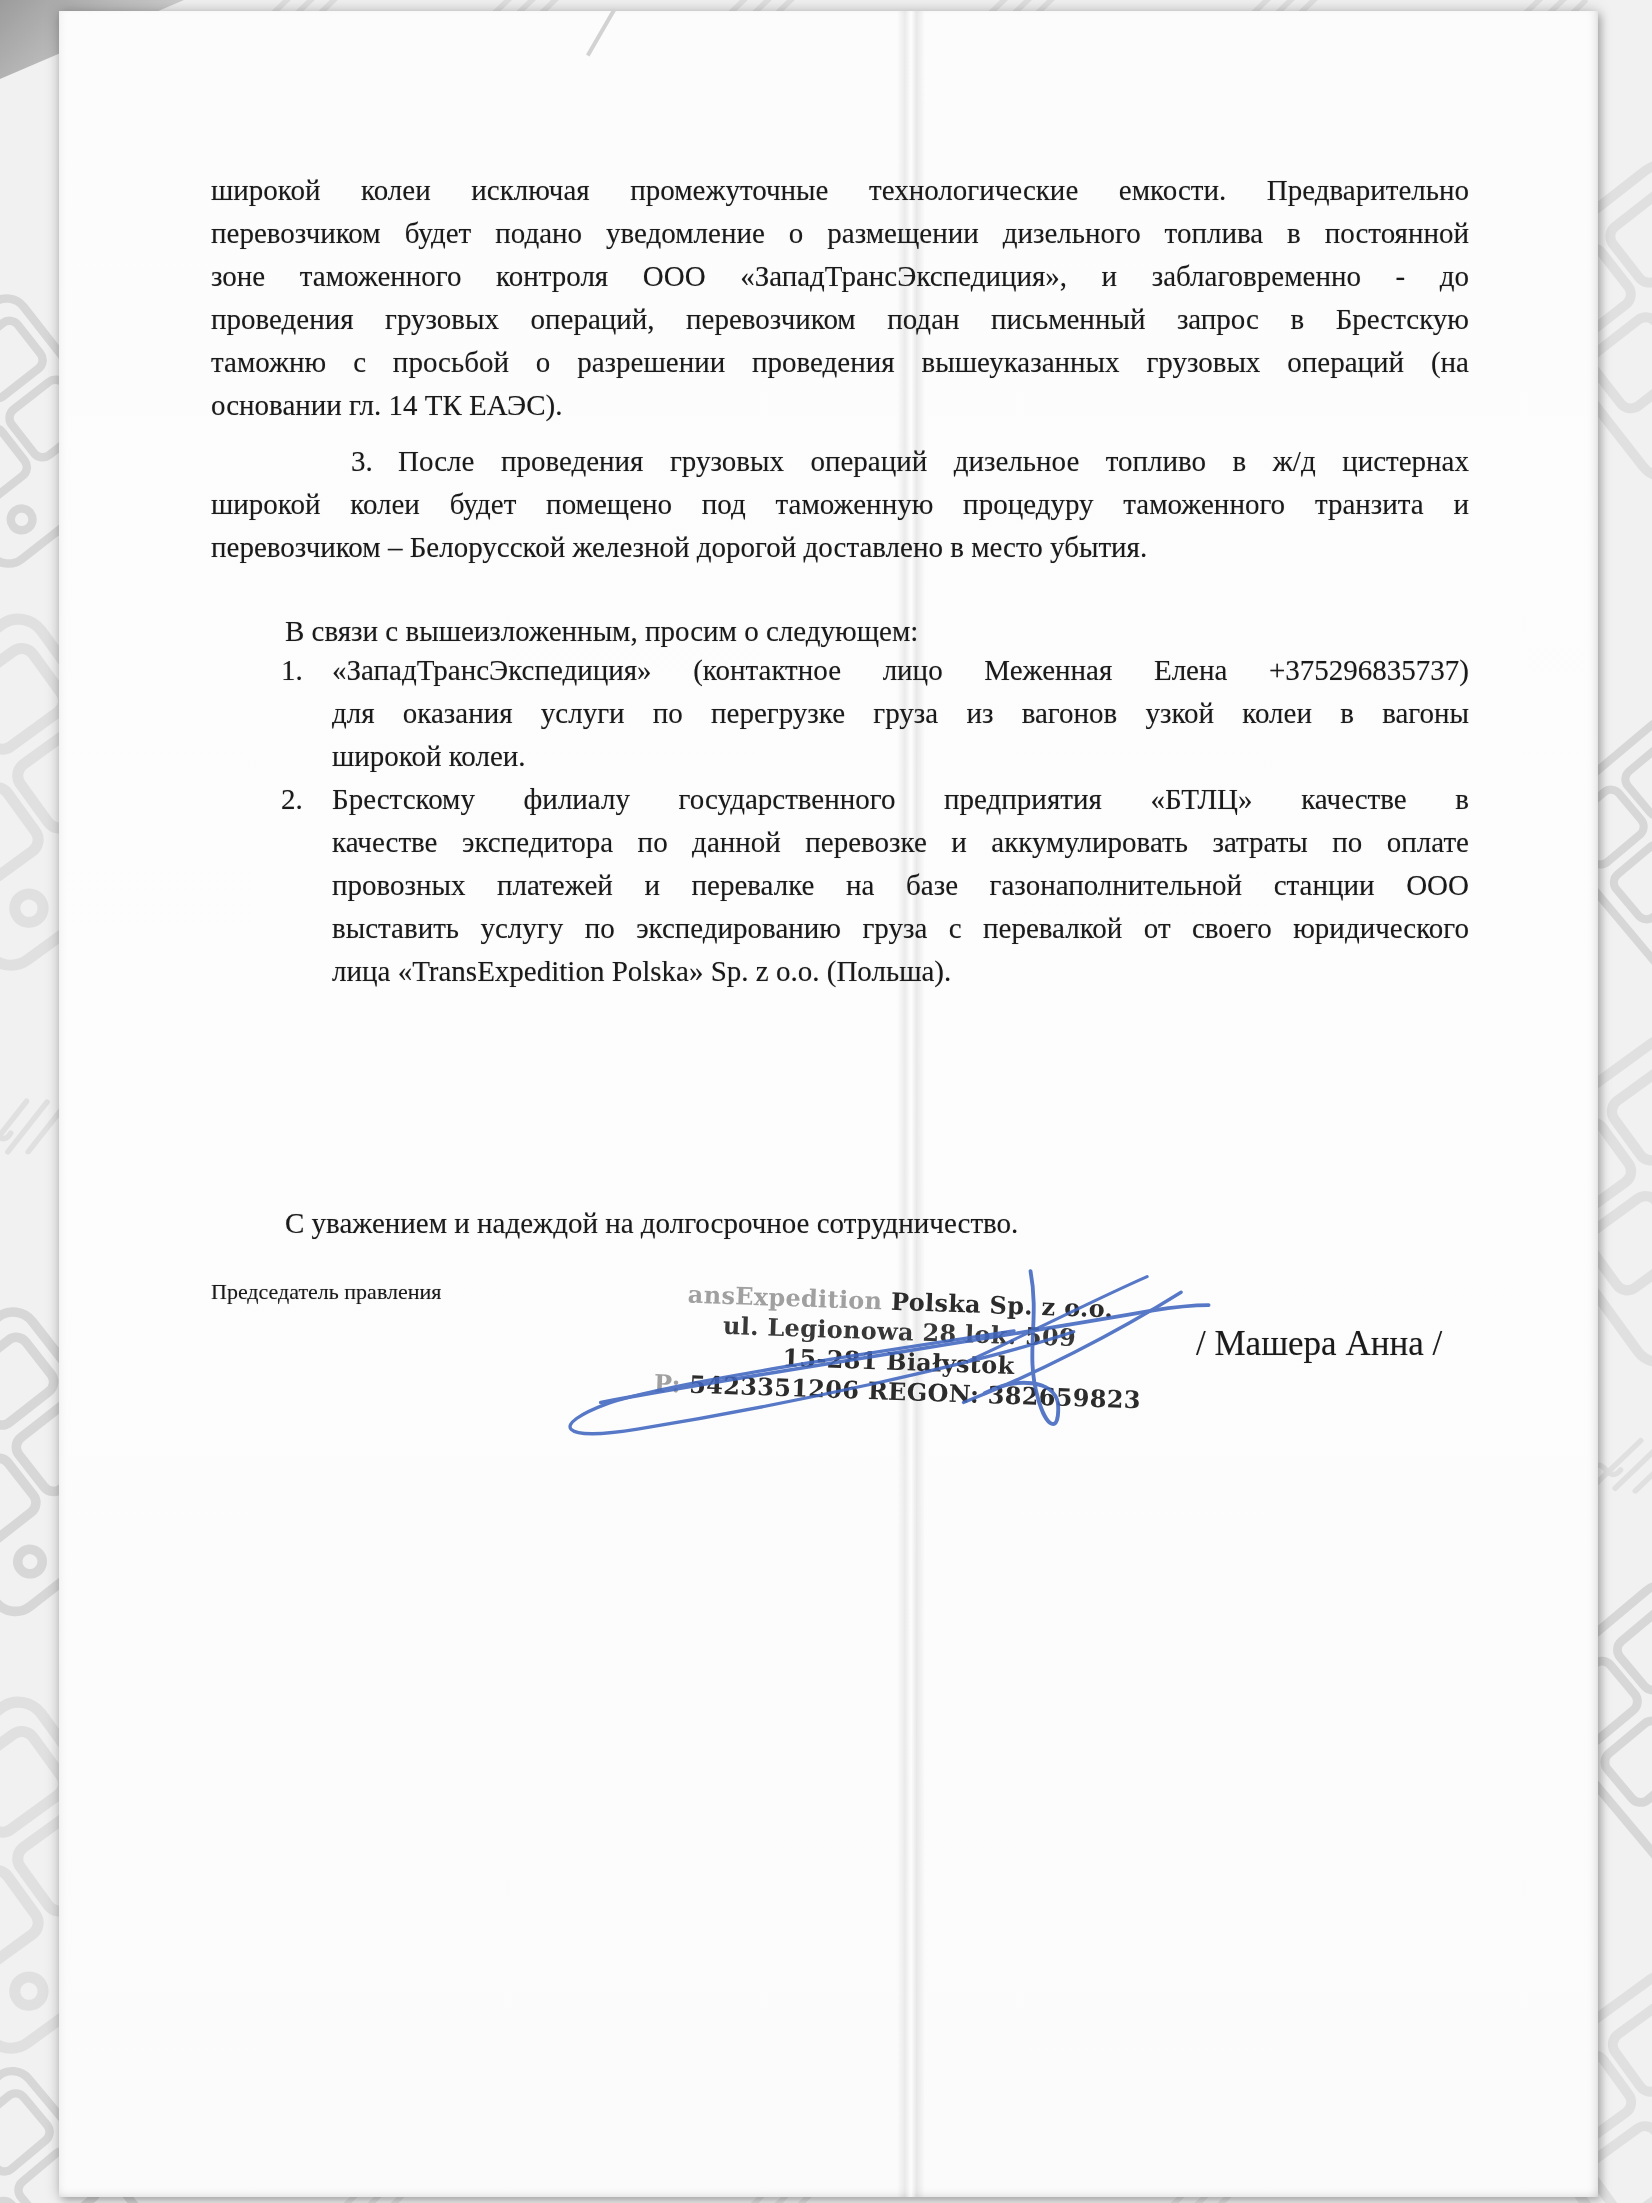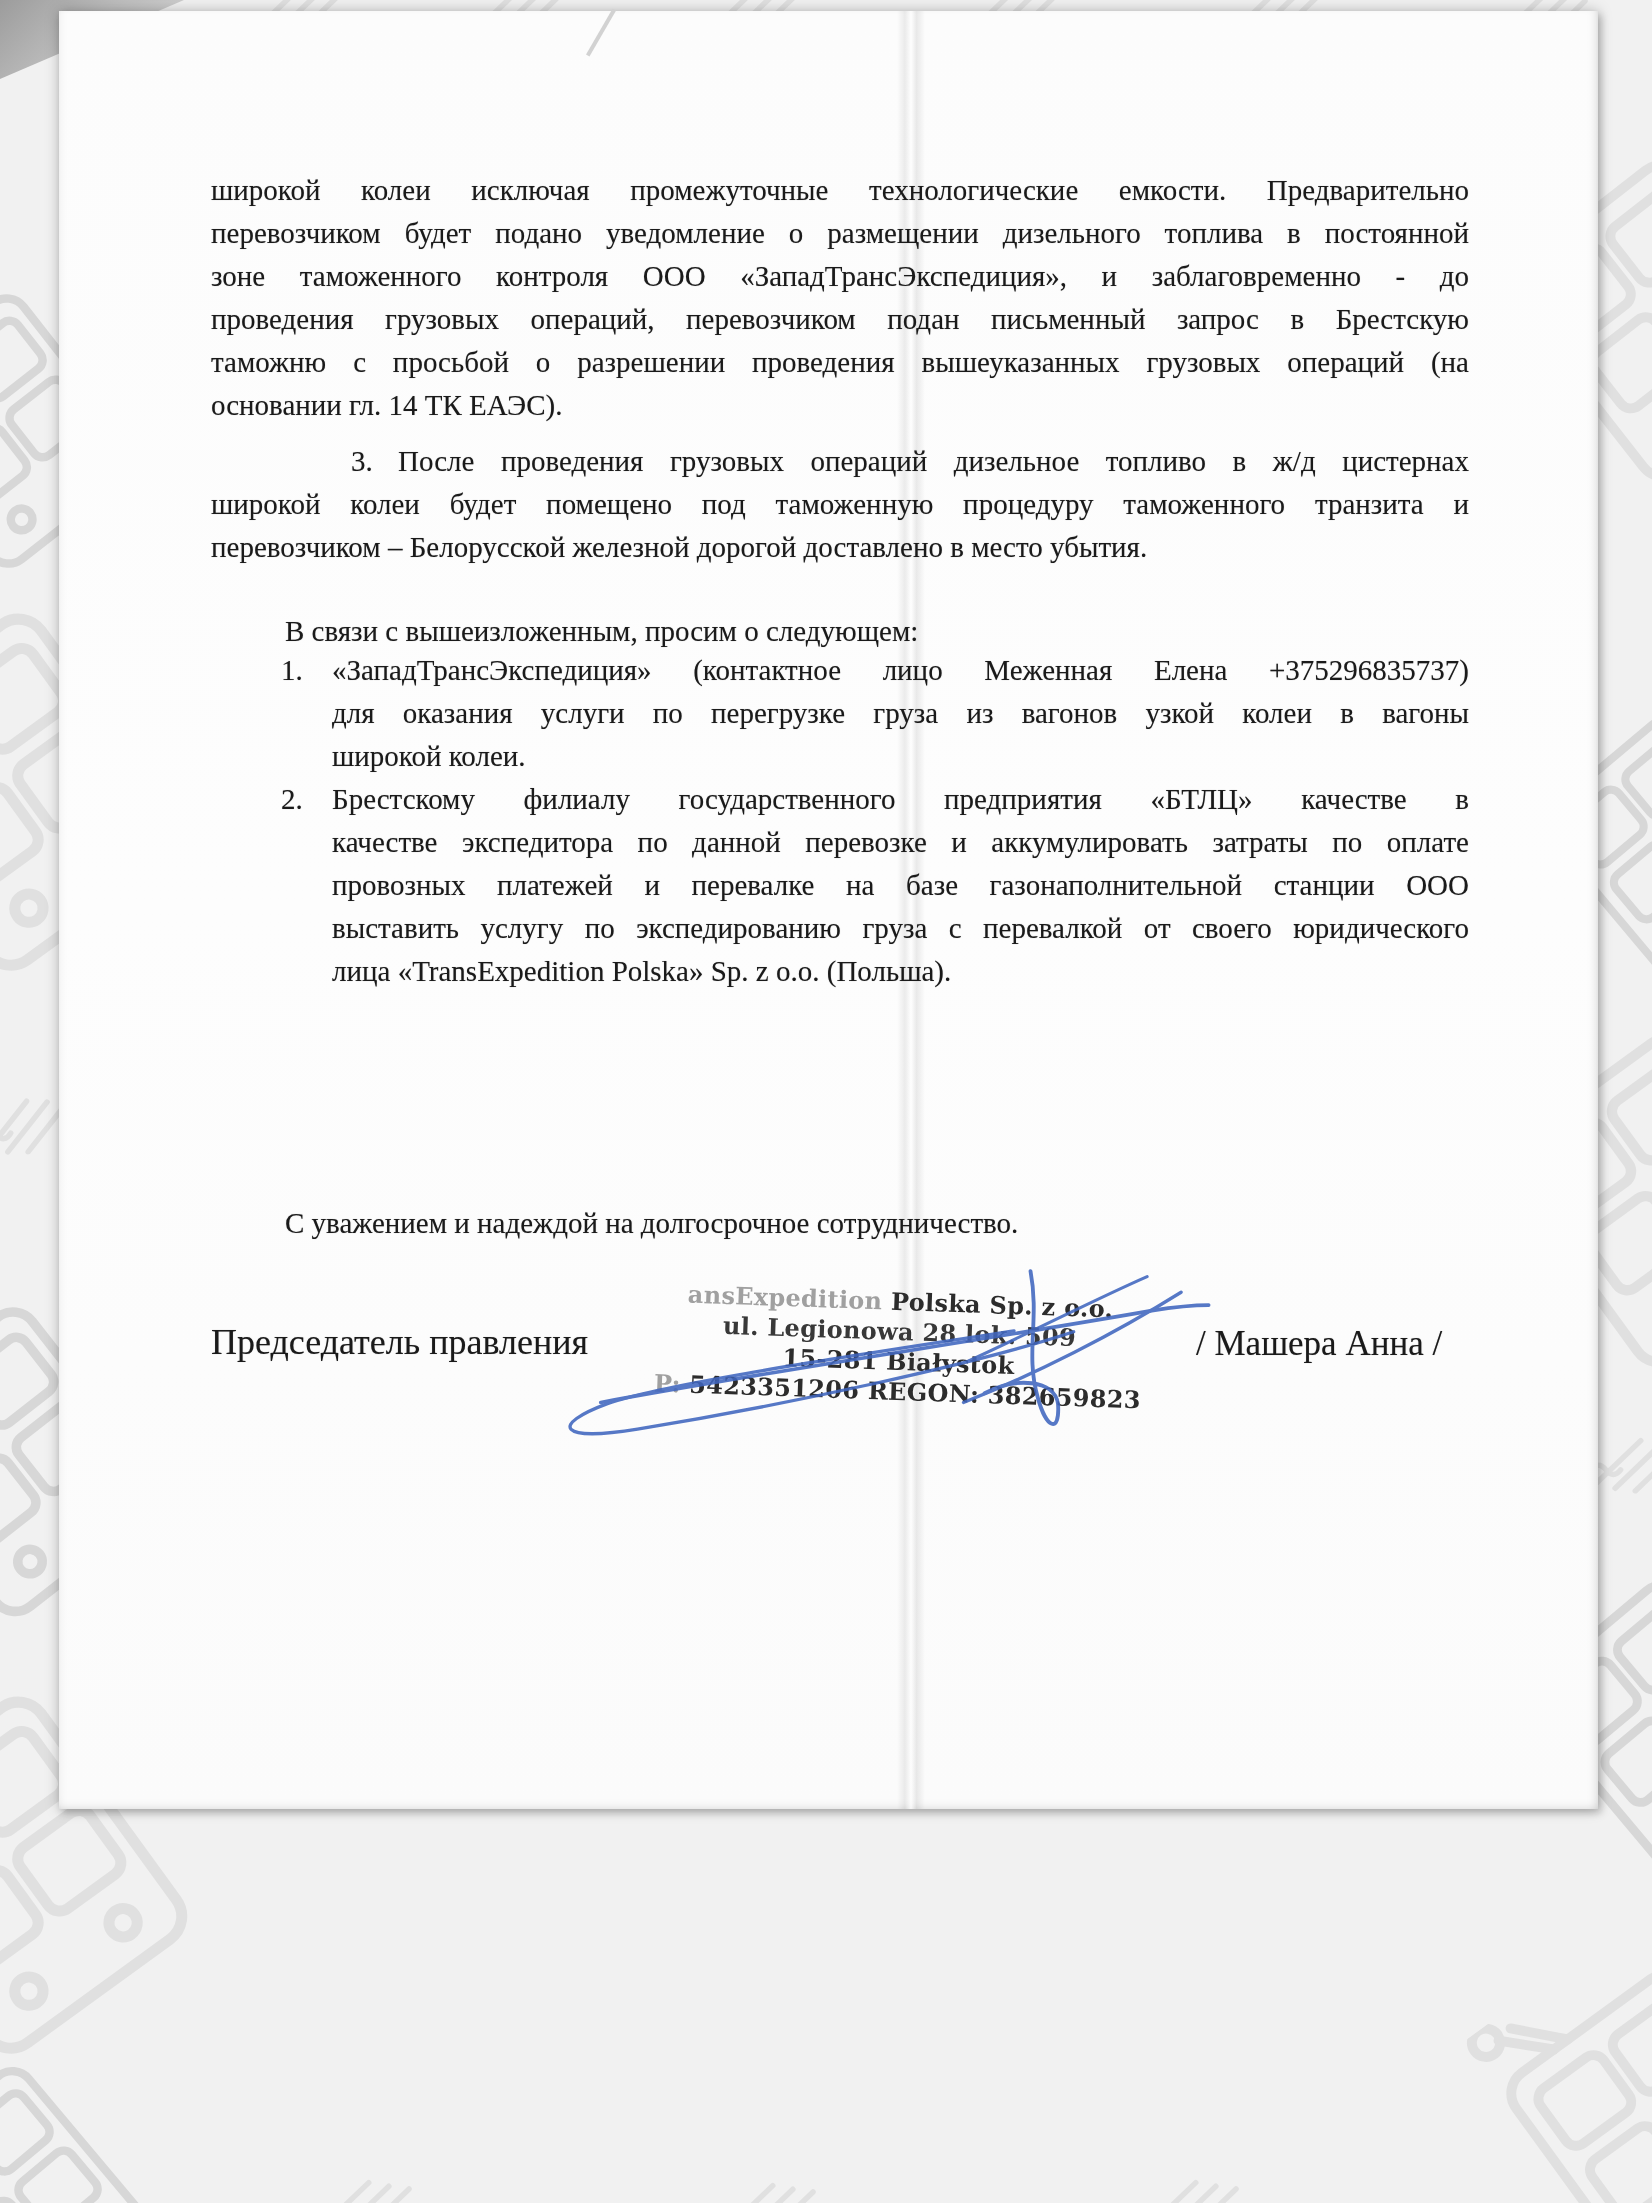--- a/index.html
+++ b/index.html
@@ -12,21 +12,21 @@
   .wm{position:absolute;color:#e0e0e0;z-index:0}
   .wm.dk{color:#d7d7d7}
   
   .corner-shadow{
     position:absolute;left:0;top:0;width:184px;height:79px;z-index:1;
     background:linear-gradient(135deg,#9c9c9c 0%,#bdbdbd 45%,#dedede 100%);
     clip-path:polygon(0 0,100% 0,0 100%);
   }
   
   .page{
-    position:absolute;left:59px;top:11px;width:1539px;height:1798px;z-index:2;
+    position:absolute;left:59px;top:11px;width:1539px;height:2186px;z-index:2;
     background:linear-gradient(180deg,#fcfcfc 0%,#fdfdfd 50%,#fbfbfb 100%);
     box-shadow:0 0 13px rgba(0,0,0,.25),2.8px 3.7px 7.3px rgba(0,0,0,.18),
       inset -7.3px 0 11px -7.3px rgba(0,0,0,.18),
       inset 0 -7.3px 11px -7.3px rgba(0,0,0,.12),
       inset 7.3px 0 11px -9.2px rgba(0,0,0,.10);
   }
   .fold-line{
     position:absolute;left:838px;top:0;width:27.5px;height:100%;
     background:linear-gradient(90deg,rgba(0,0,0,0) 0%,rgba(0,0,0,.07) 28%,
       rgba(255,255,255,.6) 50%,rgba(0,0,0,.08) 70%,rgba(0,0,0,0) 100%);
@@ -40,21 +40,21 @@
     position:absolute;left:152px;width:1258px;
     font-size:29px;line-height:43px;color:#1a1a1a;
     text-shadow:0 0 0.9px rgba(26,26,26,.38);
   }
   .jl{text-align:justify;text-align-last:justify}
   .jlast{text-align:left;text-align-last:left}
   .pnum{display:inline-block;width:117px}
   .indent{text-indent:74px}
   .item{position:relative;padding-left:121px}
   .inum{position:absolute;left:70px;top:0}
-  .sig-title{position:absolute;left:152px;top:1310px;font-size:36px;color:#1a1a1a;
+  .sig-title{position:absolute;left:152px;top:1268px;font-size:22px;color:#1a1a1a;
     text-shadow:0 0 0.9px rgba(26,26,26,.38)}
   .sig-name{position:absolute;left:1137px;top:1313px;font-size:35px;color:#1a1a1a;
     text-shadow:0 0 0.9px rgba(26,26,26,.38)}
   
   .stamp{
     position:absolute;left:546px;top:1276px;width:588px;z-index:3;
     text-align:center;transform:rotate(2deg);
     font-family:"DejaVu Serif",serif;font-weight:bold;
     font-size:24px;line-height:30px;color:#2c2c2c;letter-spacing:0.3px;
   }

